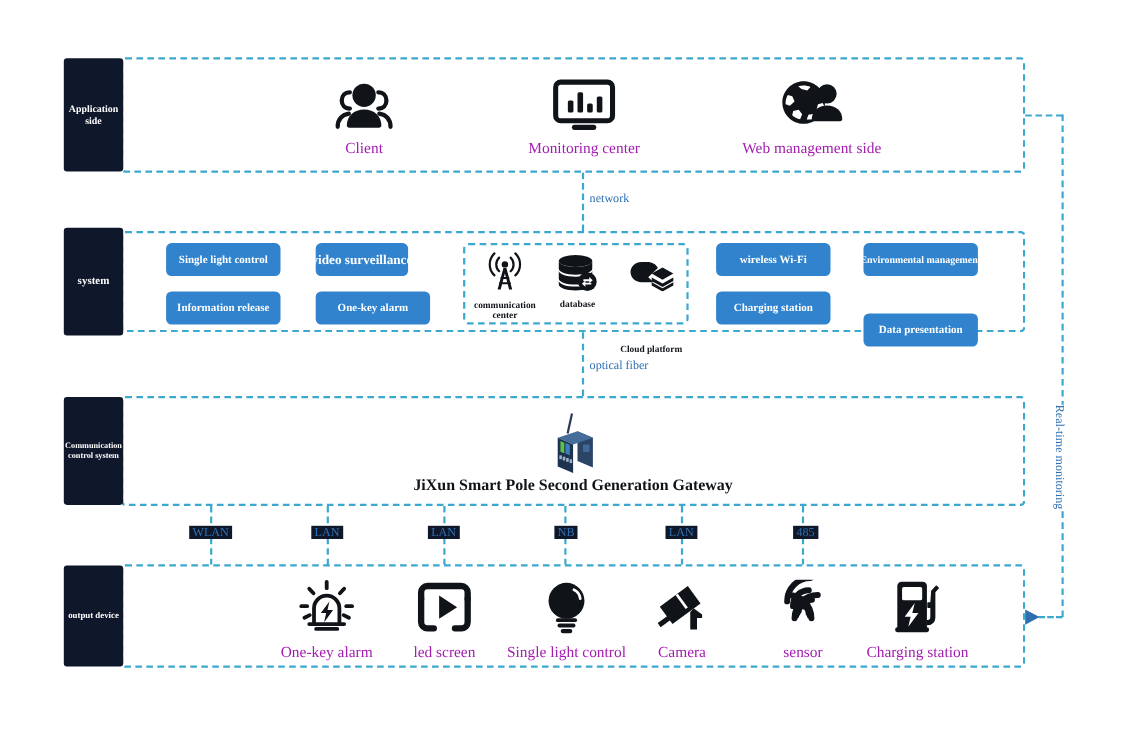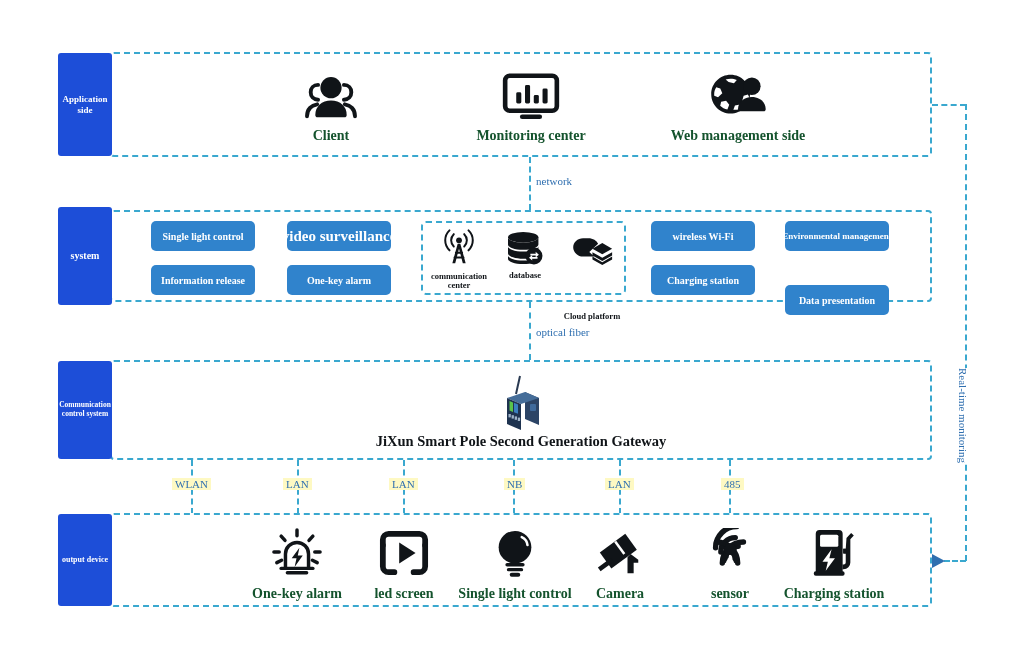--- a/index.html
+++ b/index.html
@@ -18,21 +18,21 @@
 
   
   .band {
     position: absolute;
     border: 2px dashed #3aa8cf;
     border-radius: 4px;
     background: #ffffff;
   }
   .band-tab {
     position: absolute;
-    background: #1d4ed8;
+    background: #0f172a;
     border-radius: 3px;
     color: #ffffff;
     display: flex;
     align-items: center;
     justify-content: center;
     text-align: center;
     font-weight: bold;
     line-height: 1.15;
     padding: 2px 3px;
     z-index: 5;
@@ -41,22 +41,22 @@
   
   .node {
     position: absolute;
     display: flex;
     flex-direction: column;
     align-items: center;
     justify-content: flex-end;
   }
   .node .glyph { display: block; }
   .node .caption {
-    font-weight: bold;
-    color: #14532d;
+    font-weight: normal;
+    color: #a21caf;
     white-space: nowrap;
     margin-top: 4px;
   }
 
   
   .pill {
     position: absolute;
     background: #3083cc;
     border-radius: 5px;
     color: #ffffff;
@@ -100,21 +100,21 @@
     border-top: 2px dashed #3aa8cf;
     height: 0;
   }
   .link-label {
     position: absolute;
     color: #2f6fb0;
     white-space: nowrap;
     font-family: "Liberation Serif", serif;
   }
   .link-label.mid {
-    background: #fef9c3;
+    background: #0f172a;
     padding: 0 3px;
   }
 
   
   #rail-label {
     position: absolute;
     color: #2f6fb0;
     white-space: nowrap;
     transform-origin: left top;
     transform: rotate(90deg);
@@ -193,21 +193,21 @@
   <div class="vline" style="left:529px; top:157px; height:53px;"></div>
   <div class="link-label" style="left:536px; top:175px; font-size:11px;">network</div>
 
   <div class="band" style="left:110px; top:210px; width:822px; height:92px;"></div>
   <div class="band-tab" style="left:58px; top:207px; width:54px; height:98px; font-size:10px;">
     <span>system</span>
   </div>
 
   <div class="pill" style="left:151px; top:221px; width:104px; height:30px; font-size:10px;">Single light control</div>
   <div class="pill" style="left:151px; top:265px; width:104px; height:30px; font-size:10px;">Information release</div>
-  <div class="pill" style="left:287px; top:221px; width:104px; height:30px; font-size:15px;">video surveillance</div>
+  <div class="pill" style="left:287px; top:221px; width:84px; height:30px; font-size:12px;">video surveillance</div>
   <div class="pill" style="left:287px; top:265px; width:104px; height:30px; font-size:10px;">One-key alarm</div>
 
   <div class="pill" style="left:651px; top:221px; width:104px; height:30px; font-size:10px;">wireless  Wi-Fi</div>
   <div class="pill" style="left:651px; top:265px; width:104px; height:30px; font-size:10px;">Charging station</div>
   <div class="pill" style="left:785px; top:221px; width:104px; height:30px; font-size:9px;">Environmental management</div>
   <div class="pill" style="left:785px; top:265px; width:104px; height:30px; font-size:10px;margin-top:20px;">Data presentation</div>
 
   <div class="subgroup" style="left:421px; top:221px; width:205px; height:74px;"></div>
 
   <div class="mini" style="left:424px; top:228px; width:70px;">

